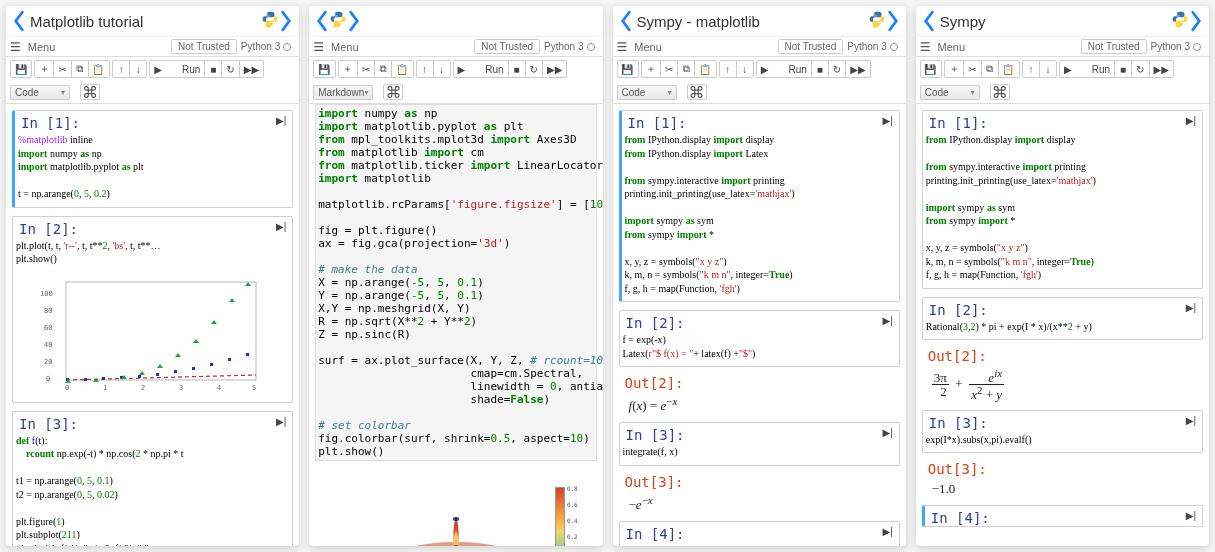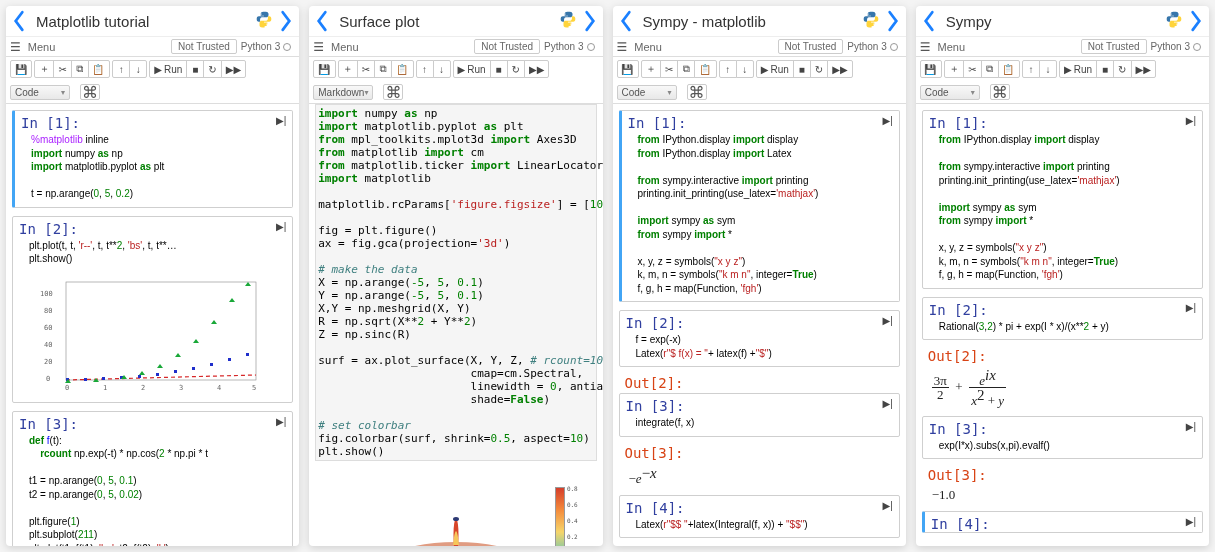--- a/index.html
+++ b/index.html
@@ -21,21 +21,21 @@
     display: flex;
     flex-direction: column;
     overflow: hidden;
     min-width: 0;
   }
   .titlebar {
     display: flex;
     align-items: center;
     padding: 4px 6px;
     border-bottom: 1px solid #eee;
-    gap: 6px;
+    border-radius: 7px;
   }
   .titlebar .chev { color: #1b80ff; cursor: pointer; display:flex; align-items:center; }
   .titlebar .title { flex: 1; font-size: 15px; color: #333; padding-left: 4px; }
   .py-logo { width: 18px; height: 18px; }
   .menubar {
     display: flex;
     align-items: center;
     padding: 2px 4px;
     border-bottom: 1px solid #ddd;
     font-size: 11px;
@@ -64,21 +64,21 @@
     display: inline-flex;
     align-items: center;
     justify-content: center;
     background: #fff;
     cursor:pointer;
   }
   .toolbar .tgroup { display:flex; gap:0; }
   .toolbar .tgroup .tbtn { border-radius: 0; margin-left:-1px;}
   .toolbar .tgroup .tbtn:first-child { border-top-left-radius:2px; border-bottom-left-radius:2px; margin-left:0;}
   .toolbar .tgroup .tbtn:last-child { border-top-right-radius:2px; border-bottom-right-radius:2px;}
-  .toolbar .run-label { font-size: 10px; margin-left:2px; }
+  .toolbar .run-label { font-size: 10px; margin-left:20px; }
   .toolbar2 {
     display:flex;
     align-items:center;
     padding: 3px 4px;
     border-bottom: 1px solid #ddd;
   }
   .celltype {
     font-size: 10px;
     border: 1px solid #ccc;
     background: linear-gradient(#f8f8f8,#e8e8e8);
@@ -114,43 +114,43 @@
     padding: 4px 6px 0 6px;
   }
   .cell .step-icon {
     position: absolute;
     top: 4px; right: 6px;
     font-size: 10px;
     color: #444;
     cursor:pointer;
   }
   .cell .code {
-    font-family: Liberation Sans, sans-serif;
+    font-family: Liberation Serif, serif;
     font-size: 10px;
     white-space: pre;
-    padding: 2px 6px 6px 16px;
+    padding: 2px 6px 6px 3px;
     line-height: 1.35;
     overflow:hidden;
   }
   .outblock {
     font-family: Menlo, Consolas, monospace;
     font-size: 14px;
     color: #D84315;
     padding: 0 6px 2px 6px;
   }
   .outval {
     font-family: "Times New Roman", serif;
     font-size: 13px;
     padding: 2px 6px 8px 10px;
     color: #222;
   }
-  .frac { display:inline-block; text-align:center; vertical-align:middle; line-height:1; }
+  .frac { display:inline-block; text-align:right; vertical-align:middle; line-height:1; }
   .frac .n { display:block; border-bottom:1px solid #222; padding:0 2px; }
   .frac .d { display:block; padding:0 2px; }
-  .sup { font-size: 15px; vertical-align: super; }
+  .sup { font-size: 11px; vertical-align: super; }
 
   .tok-kw { color: #008000; font-weight: bold; }
   .tok-str { color: #BA2121; }
   .tok-num { color: #008000; }
   .tok-com { color: #408080; font-style: italic; }
   .tok-cm { color: #AA22FF; }
   .tok-bool { color: #008000; font-weight: bold; }
   .tok-fn { color: #0000FF; }
 
   
@@ -321,21 +321,20 @@
   </div>
 </div>
 
 <div class="panel">
   <div class="titlebar">
     <span class="chev">
         <svg viewBox="0 0 12 20">
           <path d="M9 2 L3 10 L9 18" stroke="#1b80ff" stroke-width="2.5" fill="none" stroke-linecap="round"></path>
         </svg>
       </span>
-    <span class="title">Surface plot</span>
     <span><svg class="py-logo" viewBox="0 0 32 32">
           <path fill="#3776AB" d="M15 3c-4 0-5 2-5 4v3h6v1H7c-3 0-4 2-4 5s1 5 4 5h2v-4c0-3 2-4 5-4h6c2 0 4-1 4-4V7c0-2-1-4-5-4h-4zM11 6a1 1 0 110 2 1 1 0 010-2z"></path>
           <path fill="#FFD43B" d="M17 29c4 0 5-2 5-4v-3h-6v-1h9c3 0 4-2 4-5s-1-5-4-5h-2v4c0 3-2 4-5 4h-6c-2 0-4 1-4 4v4c0 2 1 4 5 4h4zm4-3a1 1 0 110-2 1 1 0 010 2z"></path>
         </svg></span>
     <span class="chev">
         <svg viewBox="0 0 12 20">
           <path d="M3 2 L9 10 L3 18" stroke="#1b80ff" stroke-width="2.5" fill="none" stroke-linecap="round"></path>
         </svg>
       </span>
   </div>
@@ -503,20 +502,21 @@
 f, g, h = map(Function, <span class="tok-str">'fgh'</span>)</pre>
     </div>
 
     <div class="cell">
       <div class="prompt">In [2]:</div>
       <span class="step-icon">▶|</span>
       <pre class="code">f = exp(-x)
 Latex(<span class="tok-str">r"$ f(x) = "</span>+ latex(f) +<span class="tok-str">"$"</span>)</pre>
     </div>
     <div class="outblock">Out[2]:</div>
+    <div class="outval"><i>f</i>(<i>x</i>) = <i>e</i><span class="sup">−<i>x</i></span></div>
 
     <div class="cell">
       <div class="prompt">In [3]:</div>
       <span class="step-icon">▶|</span>
       <pre class="code">integrate(f, x)</pre>
     </div>
     <div class="outblock">Out[3]:</div>
     <div class="outval">−<i>e</i><span class="sup">−<i>x</i></span></div>
 
     <div class="cell">

